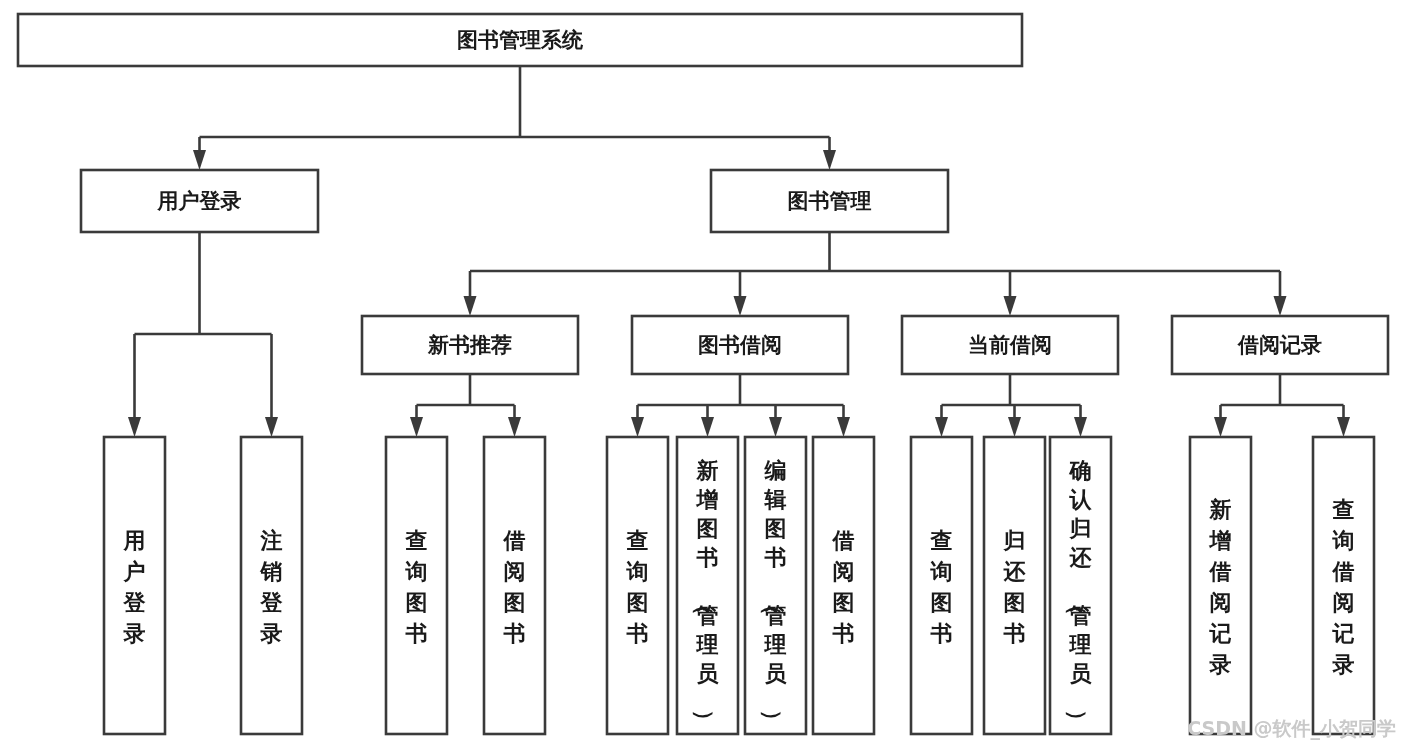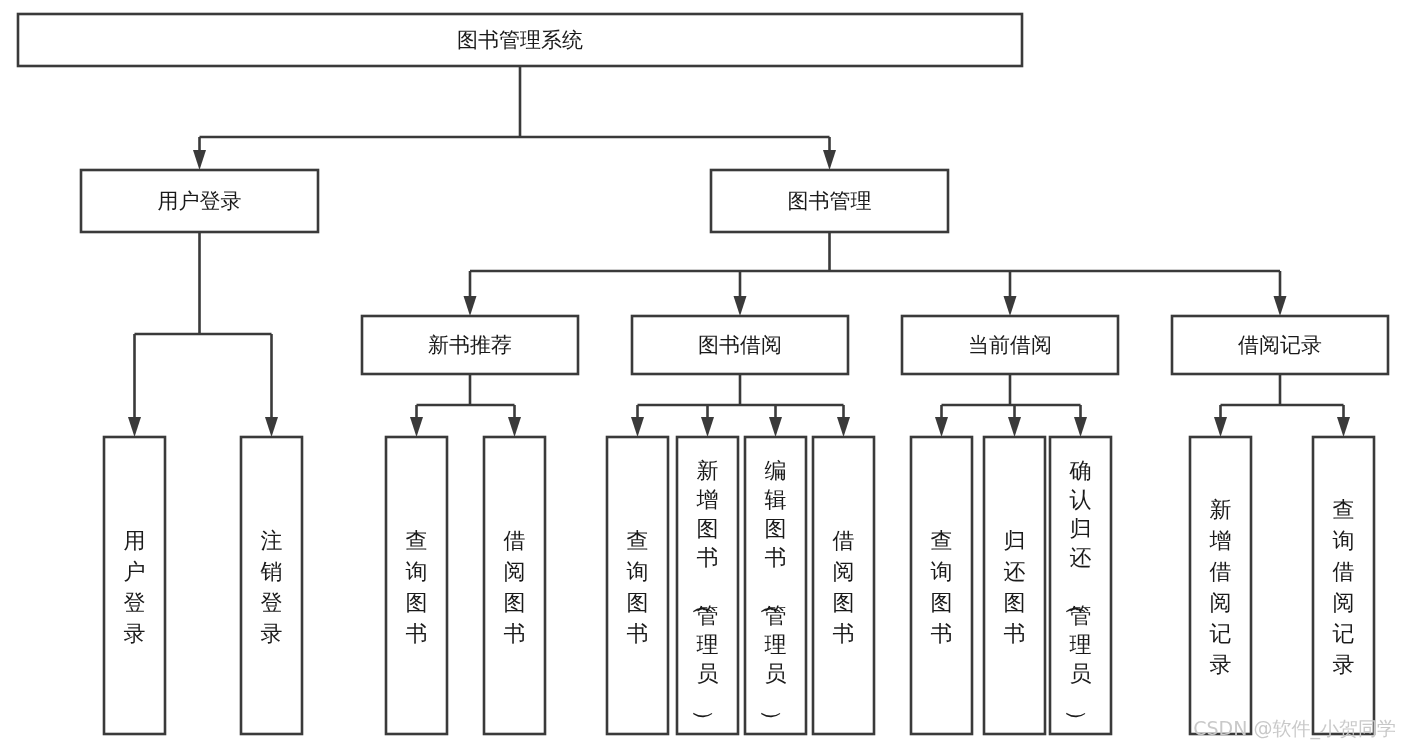--- a/index.html
+++ b/index.html
@@ -12,20 +12,21 @@
     width: 1405px;
     height: 747px;
     font-family: "DejaVu Sans", "Liberation Sans", sans-serif;
     overflow: hidden;
     position: relative;
   }
   #diagram-root {
     position: relative;
     width: 1405px;
     height: 747px;
+    font-weight: bold;
   }
   svg.diagram-canvas {
     position: absolute;
     top: 0;
     left: 0;
     width: 1405px;
     height: 747px;
     display: block;
   }
   .node-box {

